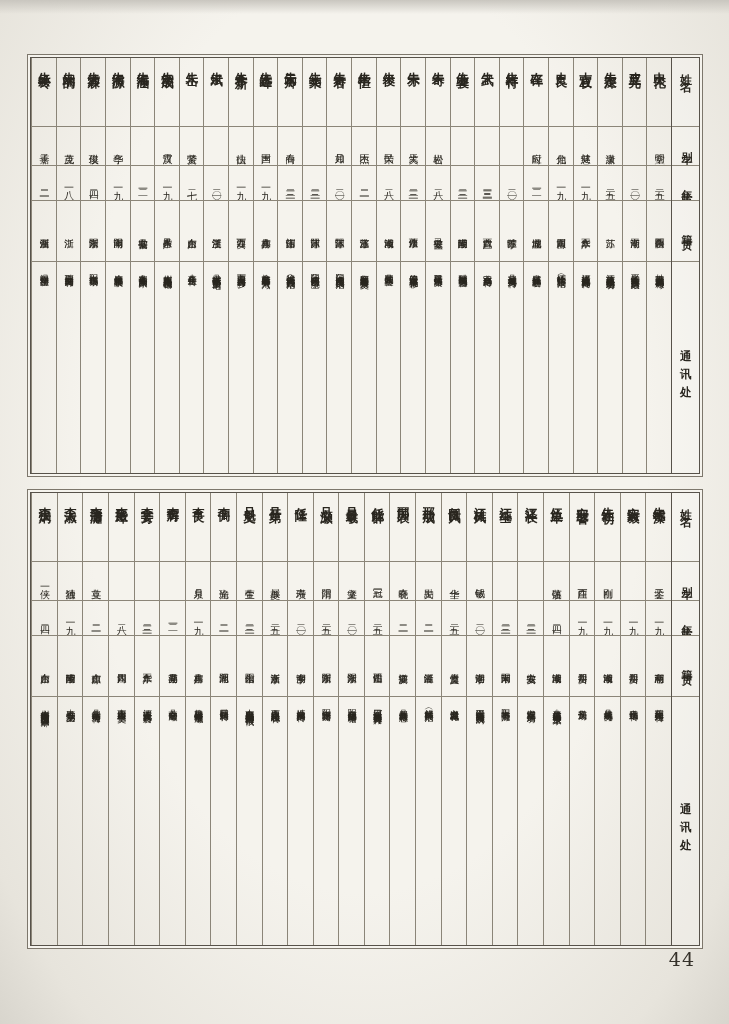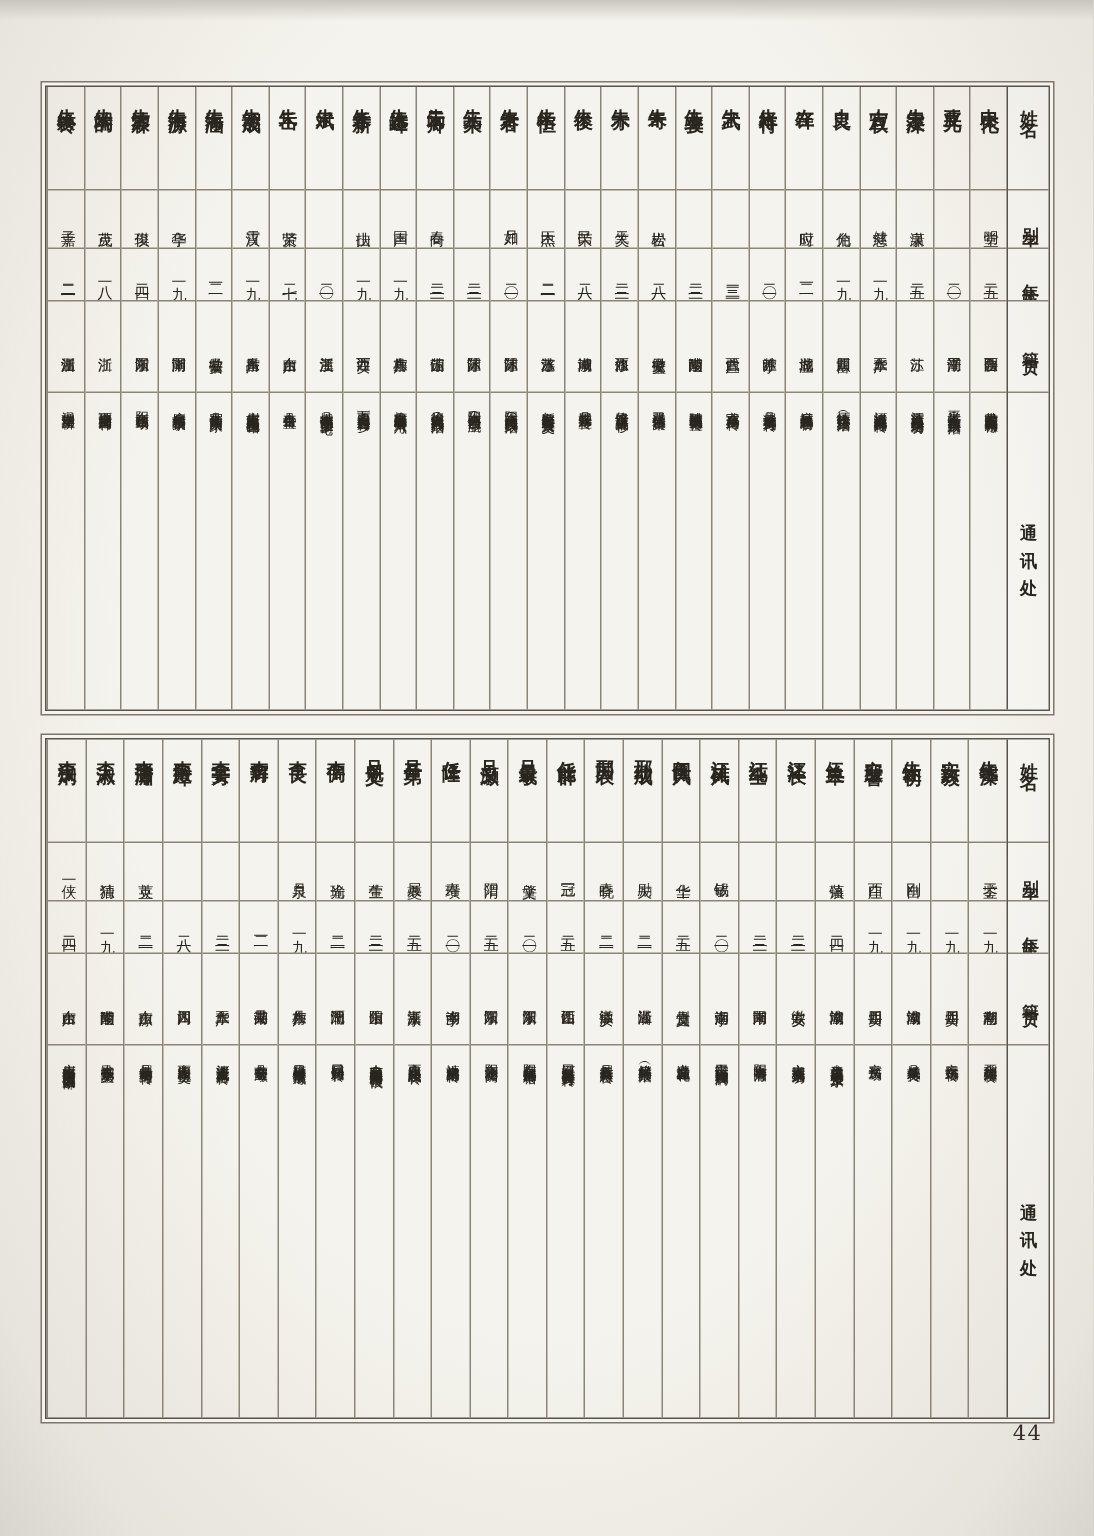--- a/index.html
+++ b/index.html
@@ -52,21 +52,21 @@
   .header-col .cell{background:transparent;}
   .header-col .vtext{font-weight:bold;font-size:12px;}
   .header-col .band-name .vtext{letter-spacing:6px;padding-top:2px;}
   .header-col .band-zi .vtext,
   .header-col .band-age .vtext{font-size:11px;letter-spacing:3px;}
   .header-col .band-native .vtext{font-size:11px;letter-spacing:6px;}
   .header-col .band-addr{align-items:center;padding-top:0;}
   .header-col .band-addr .vtext{font-size:11.5px;letter-spacing:1.6em;}
   .page-number{
     position:absolute;top:948px;right:34px;
-    font-size:14px;color:#35312a;letter-spacing:1px;
+    font-size:19px;color:#35312a;letter-spacing:1px;
   }
   .scan-shadow{
     position:absolute;left:0;top:0;width:729px;height:14px;
     background:linear-gradient(#c9c6bf,rgba(201,198,191,0));
     pointer-events:none;
   }
 </style>
 </head>
 <body>
 

